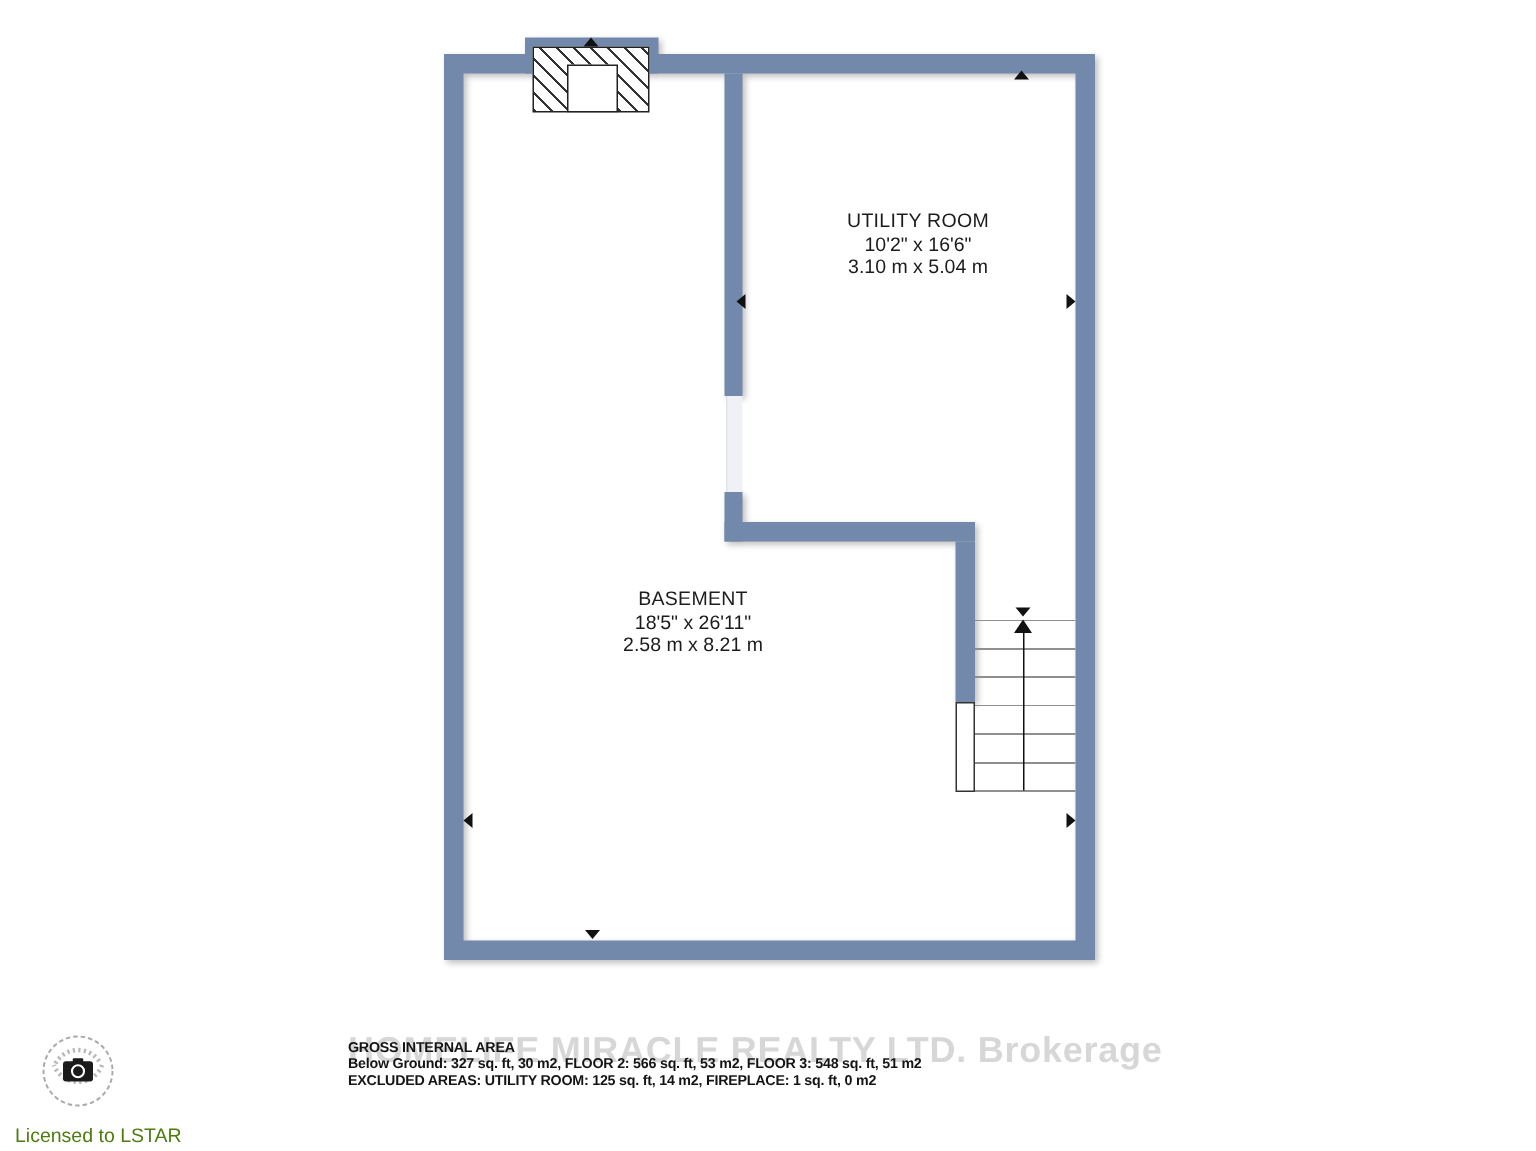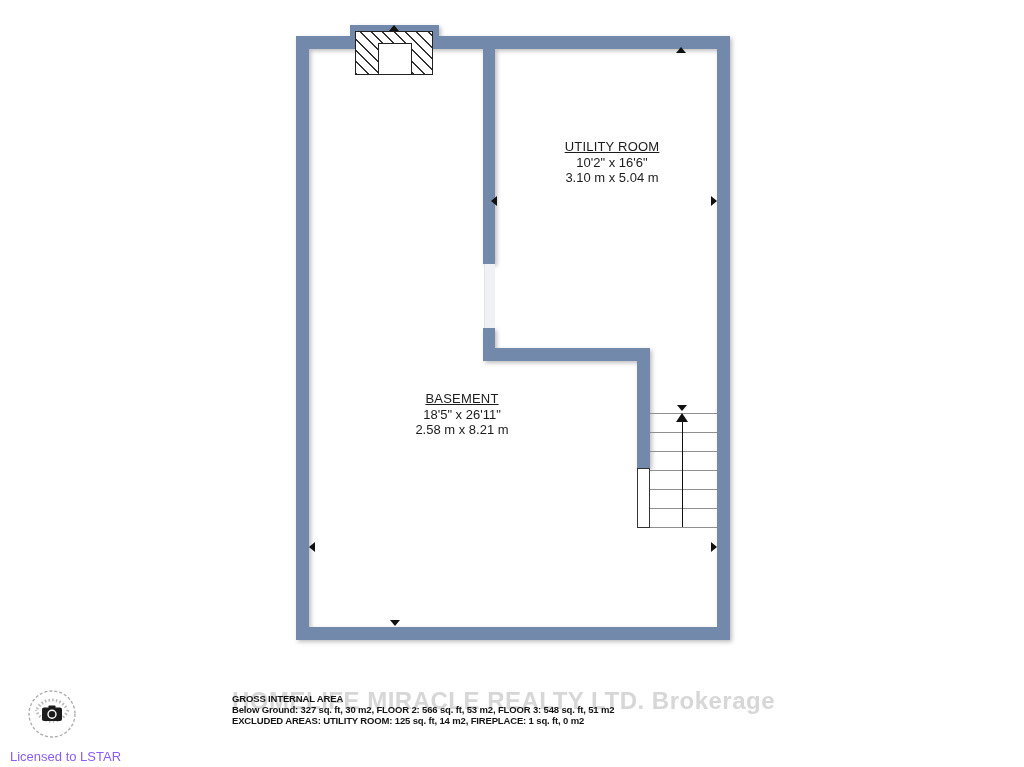--- a/index.html
+++ b/index.html
@@ -53,36 +53,36 @@
   .tri { position:absolute; width:0; height:0; }
   .tri-up    { border-left:5px solid transparent; border-right:5px solid transparent; border-bottom:6px solid #111; }
   .tri-down  { border-left:5px solid transparent; border-right:5px solid transparent; border-top:6px solid #111; }
   .tri-left  { border-top:5px solid transparent; border-bottom:5px solid transparent; border-right:6px solid #111; }
   .tri-right { border-top:5px solid transparent; border-bottom:5px solid transparent; border-left:6px solid #111; }
   .tri-up.big{ border-left:6px solid transparent; border-right:6px solid transparent; border-bottom:9px solid #111; }
 
   
   .room-label { position:absolute; width:170px; text-align:center;
                 color:#1c1c1c; font-size:13px; line-height:15.5px; }
-  .room-label .room-name { letter-spacing:0.2px;text-decoration:underline; }
+  .room-label .room-name { letter-spacing:0.2px; }
   .lbl-utility  { left:527px; top:139px; }
   .lbl-basement { left:377px; top:391px; }
 
   
   .watermark {
     left:232px; top:687px; width:560px; text-align:left; white-space:nowrap;
     font-size:24px; font-weight:bold; color:#d7d7d7; letter-spacing:0.5px; z-index:1;
   }
   .area-summary {
     left:232px; top:694px; width:560px; text-align:left; z-index:2;
     font-size:9.5px; font-weight:bold; line-height:10.8px; color:#141414;
     letter-spacing:-0.15px;
   }
 
-  .license { left:10px; top:749px; font-size:13px; color:#8b5cf6; }
+  .license { left:10px; top:749px; font-size:13px; color:#4d7c0f; }
   .stamp { left:22px; top:684px; width:60px; height:60px; }
 </style>
 </head>
 <body>
 
 <div id="stage">
 
   <div id="walls-layer">
     <div class="wall w-top"></div>
     <div class="wall w-left"></div>

